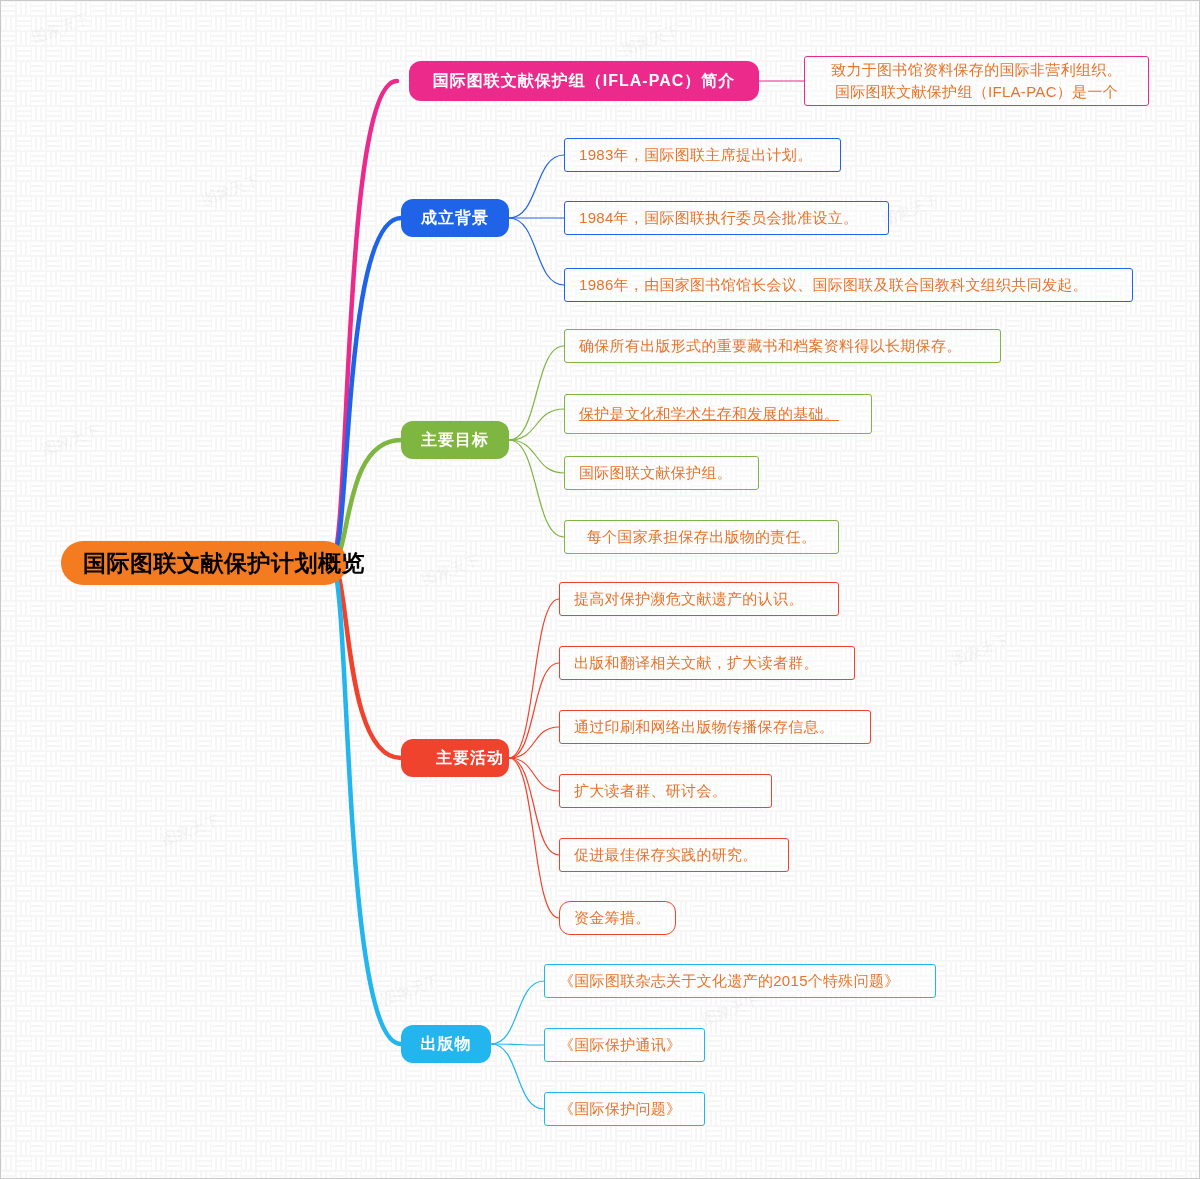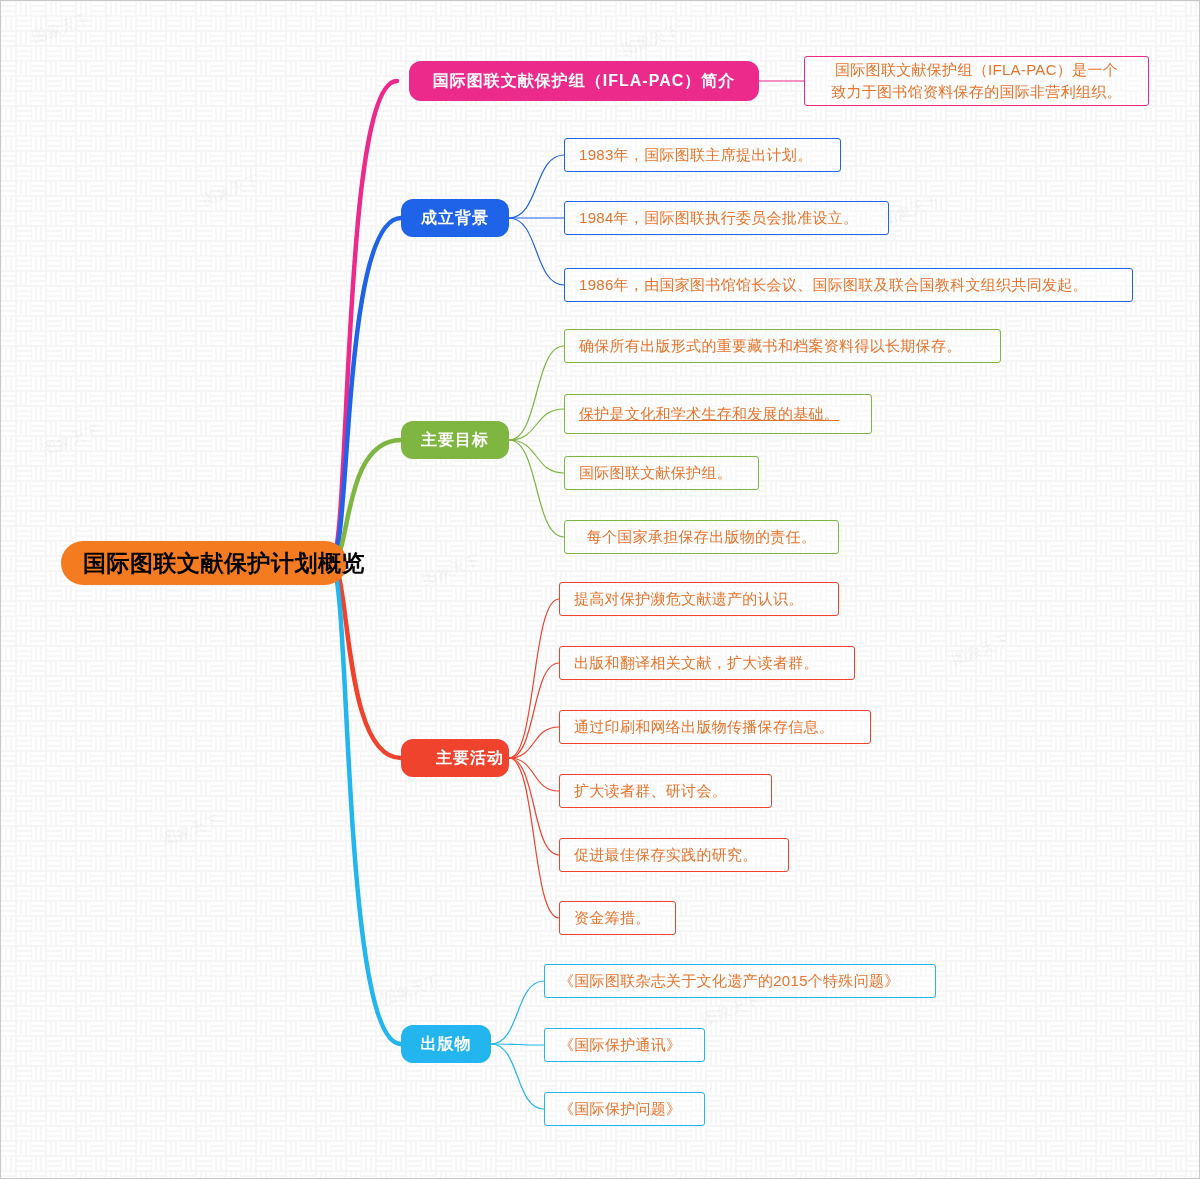--- a/index.html
+++ b/index.html
@@ -154,22 +154,22 @@
   <div class="wm" style="left:880px;top:200px;">图象天下</div>
   <div class="wm" style="left:40px;top:430px;">图象天下</div>
   <div class="wm" style="left:420px;top:560px;">图象天下</div>
   <div class="wm" style="left:950px;top:640px;">图象天下</div>
   <div class="wm" style="left:160px;top:820px;">图象天下</div>
   <div class="wm" style="left:700px;top:1000px;">图象天下</div>
   <div class="wm" style="left:380px;top:980px;">图象天下</div>
 
   <div id="nodes">
       <div class="node leaf-node two-line" style="left: 803px; top: 55px; width: 345px; height: 50px; border-color: rgb(236, 42, 139);">
+        <span>致力于图书馆资料保存的国际非营利组织。</span>
         <span>国际图联文献保护组（IFLA-PAC）是一个</span>
-        <span>致力于图书馆资料保存的国际非营利组织。</span>
       </div>
       <div class="node branch-node" style="left: 408px; top: 60px; width: 350px; height: 40px; background: rgb(236, 42, 139);">
         <span>国际图联文献保护组（IFLA-PAC）简介</span>
       </div>
       <div class="node leaf-node" style="left: 563px; top: 137px; width: 277px; height: 34px; border-color: rgb(31, 99, 232);">
         <span>1983年，国际图联主席提出计划。</span>
       </div>
       <div class="node leaf-node" style="left: 563px; top: 200px; width: 325px; height: 34px; border-color: rgb(31, 99, 232);">
         <span>1984年，国际图联执行委员会批准设立。</span>
       </div>
@@ -202,21 +202,21 @@
       </div>
       <div class="node leaf-node" style="left: 558px; top: 709px; width: 312px; height: 34px; border-color: rgb(240, 67, 46);">
         <span>通过印刷和网络出版物传播保存信息。</span>
       </div>
       <div class="node leaf-node" style="left: 558px; top: 773px; width: 213px; height: 34px; border-color: rgb(240, 67, 46);">
         <span>扩大读者群、研讨会。</span>
       </div>
       <div class="node leaf-node" style="left: 558px; top: 837px; width: 230px; height: 34px; border-color: rgb(240, 67, 46);">
         <span>促进最佳保存实践的研究。</span>
       </div>
-      <div class="node leaf-node" style="left: 558px; top: 900px; width: 117px; height: 34px; border-color: rgb(240, 67, 46);">
+      <div class="node leaf-node" style="left: 558px; top: 900px; width: 117px; height: 34px; border-color: rgb(240, 67, 46); border-radius: 11px;">
         <span>资金筹措。</span>
       </div>
       <div class="node branch-node" style="left: 400px; top: 738px; width: 108px; height: 38px; background: rgb(240, 67, 46); padding-left: 48px;">
         <span>主要活动</span>
       </div>
       <div class="node leaf-node" style="left: 543px; top: 963px; width: 392px; height: 34px; border-color: rgb(34, 181, 238);">
         <span>《国际图联杂志关于文化遗产的2015个特殊问题》</span>
       </div>
       <div class="node leaf-node" style="left: 543px; top: 1027px; width: 161px; height: 34px; border-color: rgb(34, 181, 238);">
         <span>《国际保护通讯》</span>

